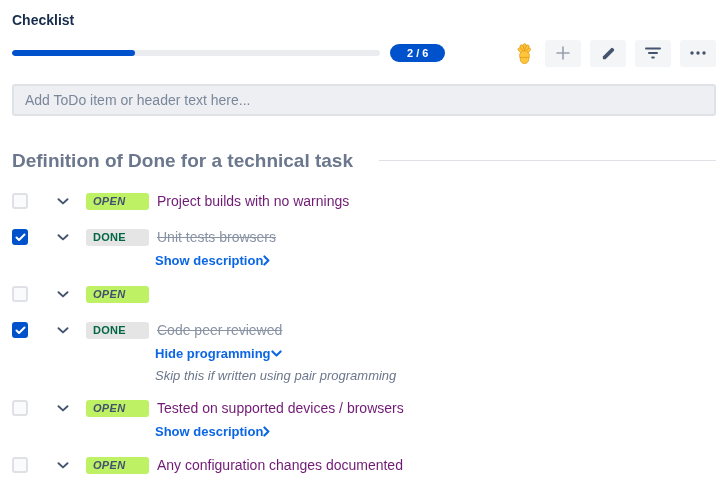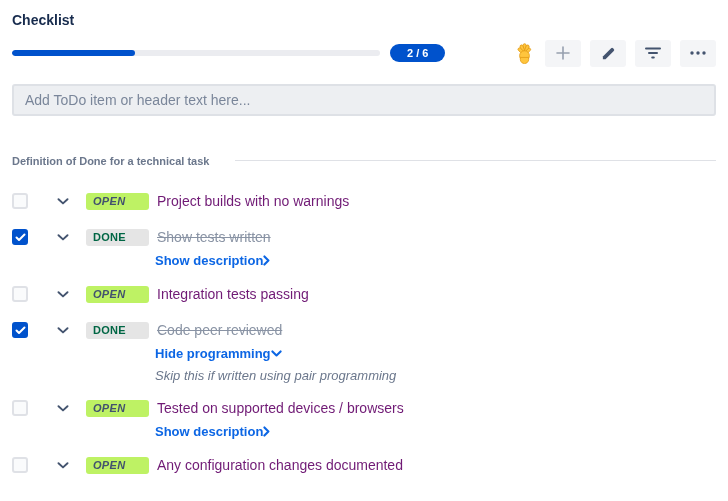--- a/index.html
+++ b/index.html
@@ -39,21 +39,21 @@
   .add-input {
     width: 100%; height: 31px; background: #EDEFF2; border: 2px solid #DEE1E6;
     border-radius: 3px; padding: 14px 11px; font-family: "Liberation Sans", sans-serif;
     font-size: 14px; color: #172B4D; outline: none; margin-bottom: 36px; display: block;
   }
   .add-input::placeholder { color: #7A869A; opacity: 1; }
 
   
   .section-row { display: flex; align-items: center; height: 17px; margin-bottom: 21px; }
   .section-title {
-    font-size: 11px; font-weight: 700; color: #6B778C;
+    font-size: 19px; font-weight: 700; color: #6B778C;
     white-space: nowrap; margin-right: 26px; cursor: pointer;
   }
   .section-line { flex: 1; height: 1px; background: #DFE1E6; }
 
   
   .item { margin-bottom: 14px; }
   .item-row { display: flex; align-items: center; height: 22px; }
   .cb {
     width: 16px; height: 16px; border-radius: 3px; flex: none;
     display: flex; align-items: center; justify-content: center; cursor: pointer;
@@ -169,21 +169,21 @@
         <svg width="11" height="9" viewBox="0 0 11 9">
               <path d="M1.5 4.5 L4 7 L9.5 1.5" stroke="#ffffff" stroke-width="2" fill="none" stroke-linecap="round" stroke-linejoin="round"></path>
             </svg>
       </span>
       <span class="chev">
         <svg width="12" height="7" viewBox="0 0 12 7">
               <path d="M1.5 1.2 L6 5.4 L10.5 1.2" stroke="#44546F" stroke-width="1.9" fill="none" stroke-linecap="round" stroke-linejoin="round"></path>
             </svg>
       </span>
       <span class="badge done">DONE</span>
-      <span class="itext done">Show tests written</span>
+      <span class="itext done">Unit tests browsers</span>
     </div>
     <div class="sub toggle-row">
       <span class="toggle">
         <span>Show description</span>
         <svg width="7" height="11" viewBox="0 0 7 11">
               <path d="M1.4 1.4 L5.4 5.5 L1.4 9.6" stroke="#0C66E4" stroke-width="2.1" fill="none" stroke-linecap="round" stroke-linejoin="round"></path>
             </svg>
 
       </span>
     </div>
@@ -193,21 +193,20 @@
     <div class="item-row">
       <span class="cb unchecked">
         
       </span>
       <span class="chev">
         <svg width="12" height="7" viewBox="0 0 12 7">
               <path d="M1.5 1.2 L6 5.4 L10.5 1.2" stroke="#44546F" stroke-width="1.9" fill="none" stroke-linecap="round" stroke-linejoin="round"></path>
             </svg>
       </span>
       <span class="badge open">OPEN</span>
-      <span class="itext">Integration tests passing</span>
     </div>
 
   </div>
       <div class="item">
     <div class="item-row">
       <span class="cb checked">
         <svg width="11" height="9" viewBox="0 0 11 9">
               <path d="M1.5 4.5 L4 7 L9.5 1.5" stroke="#ffffff" stroke-width="2" fill="none" stroke-linecap="round" stroke-linejoin="round"></path>
             </svg>
       </span>

